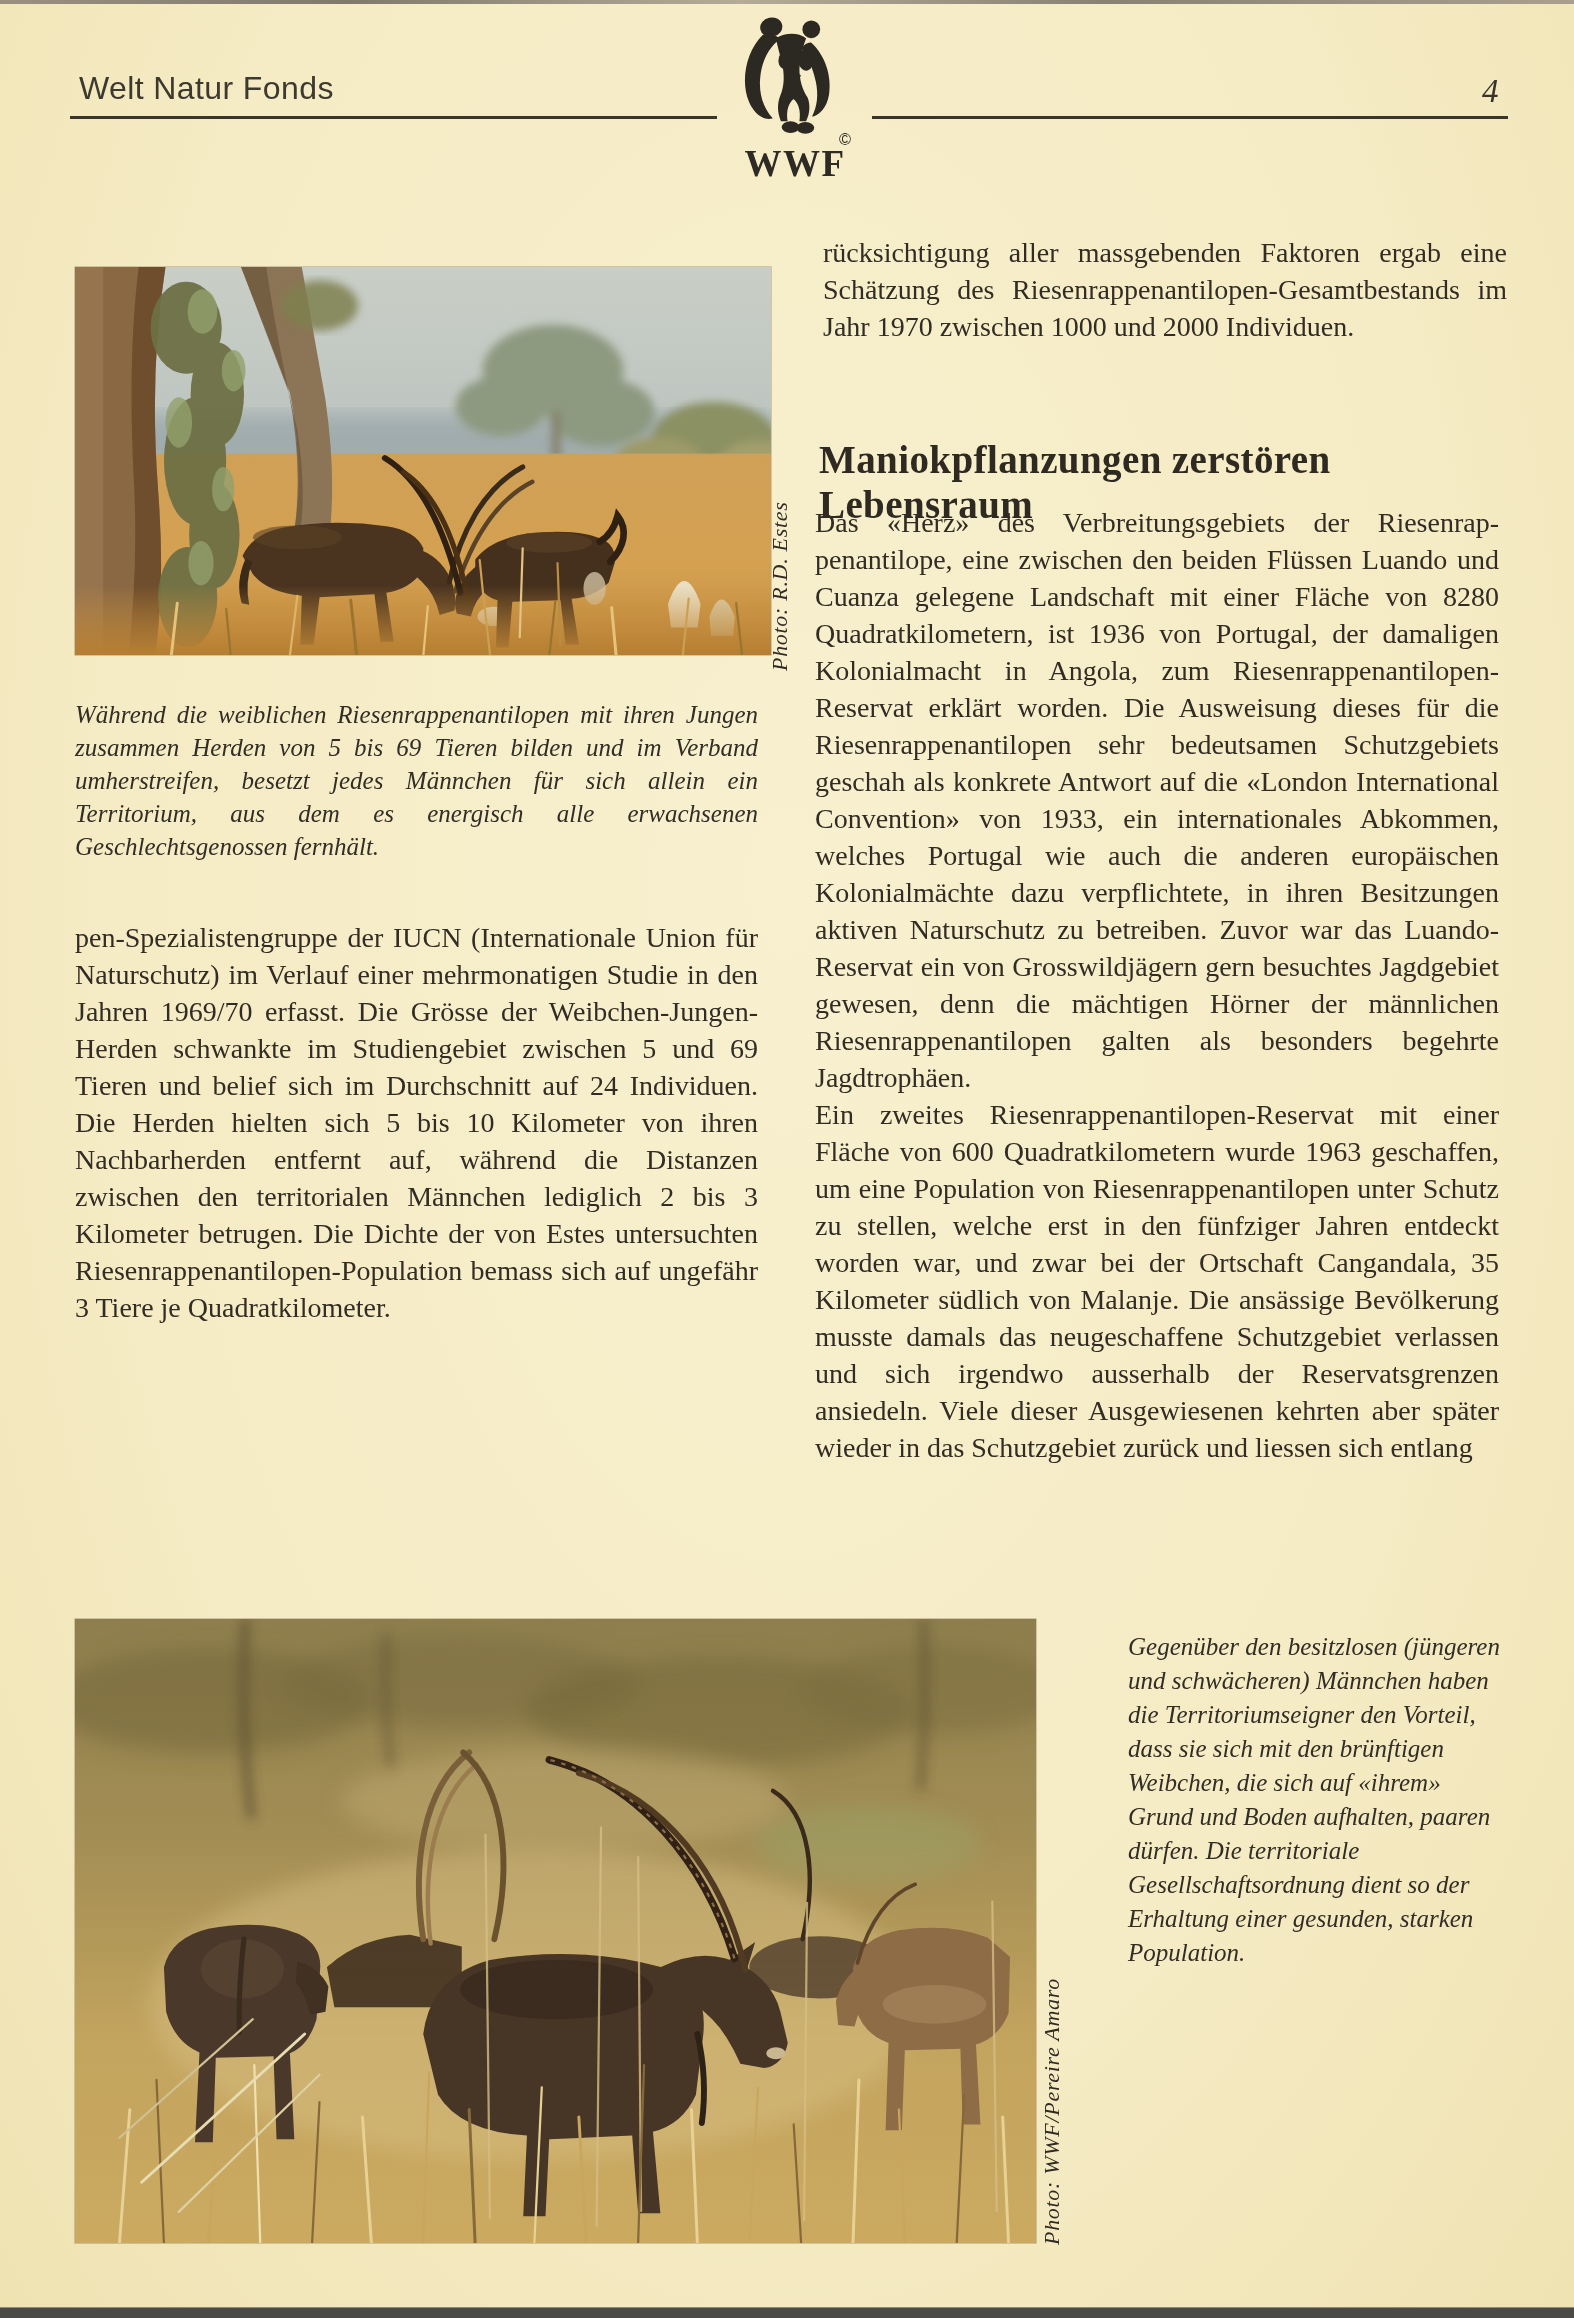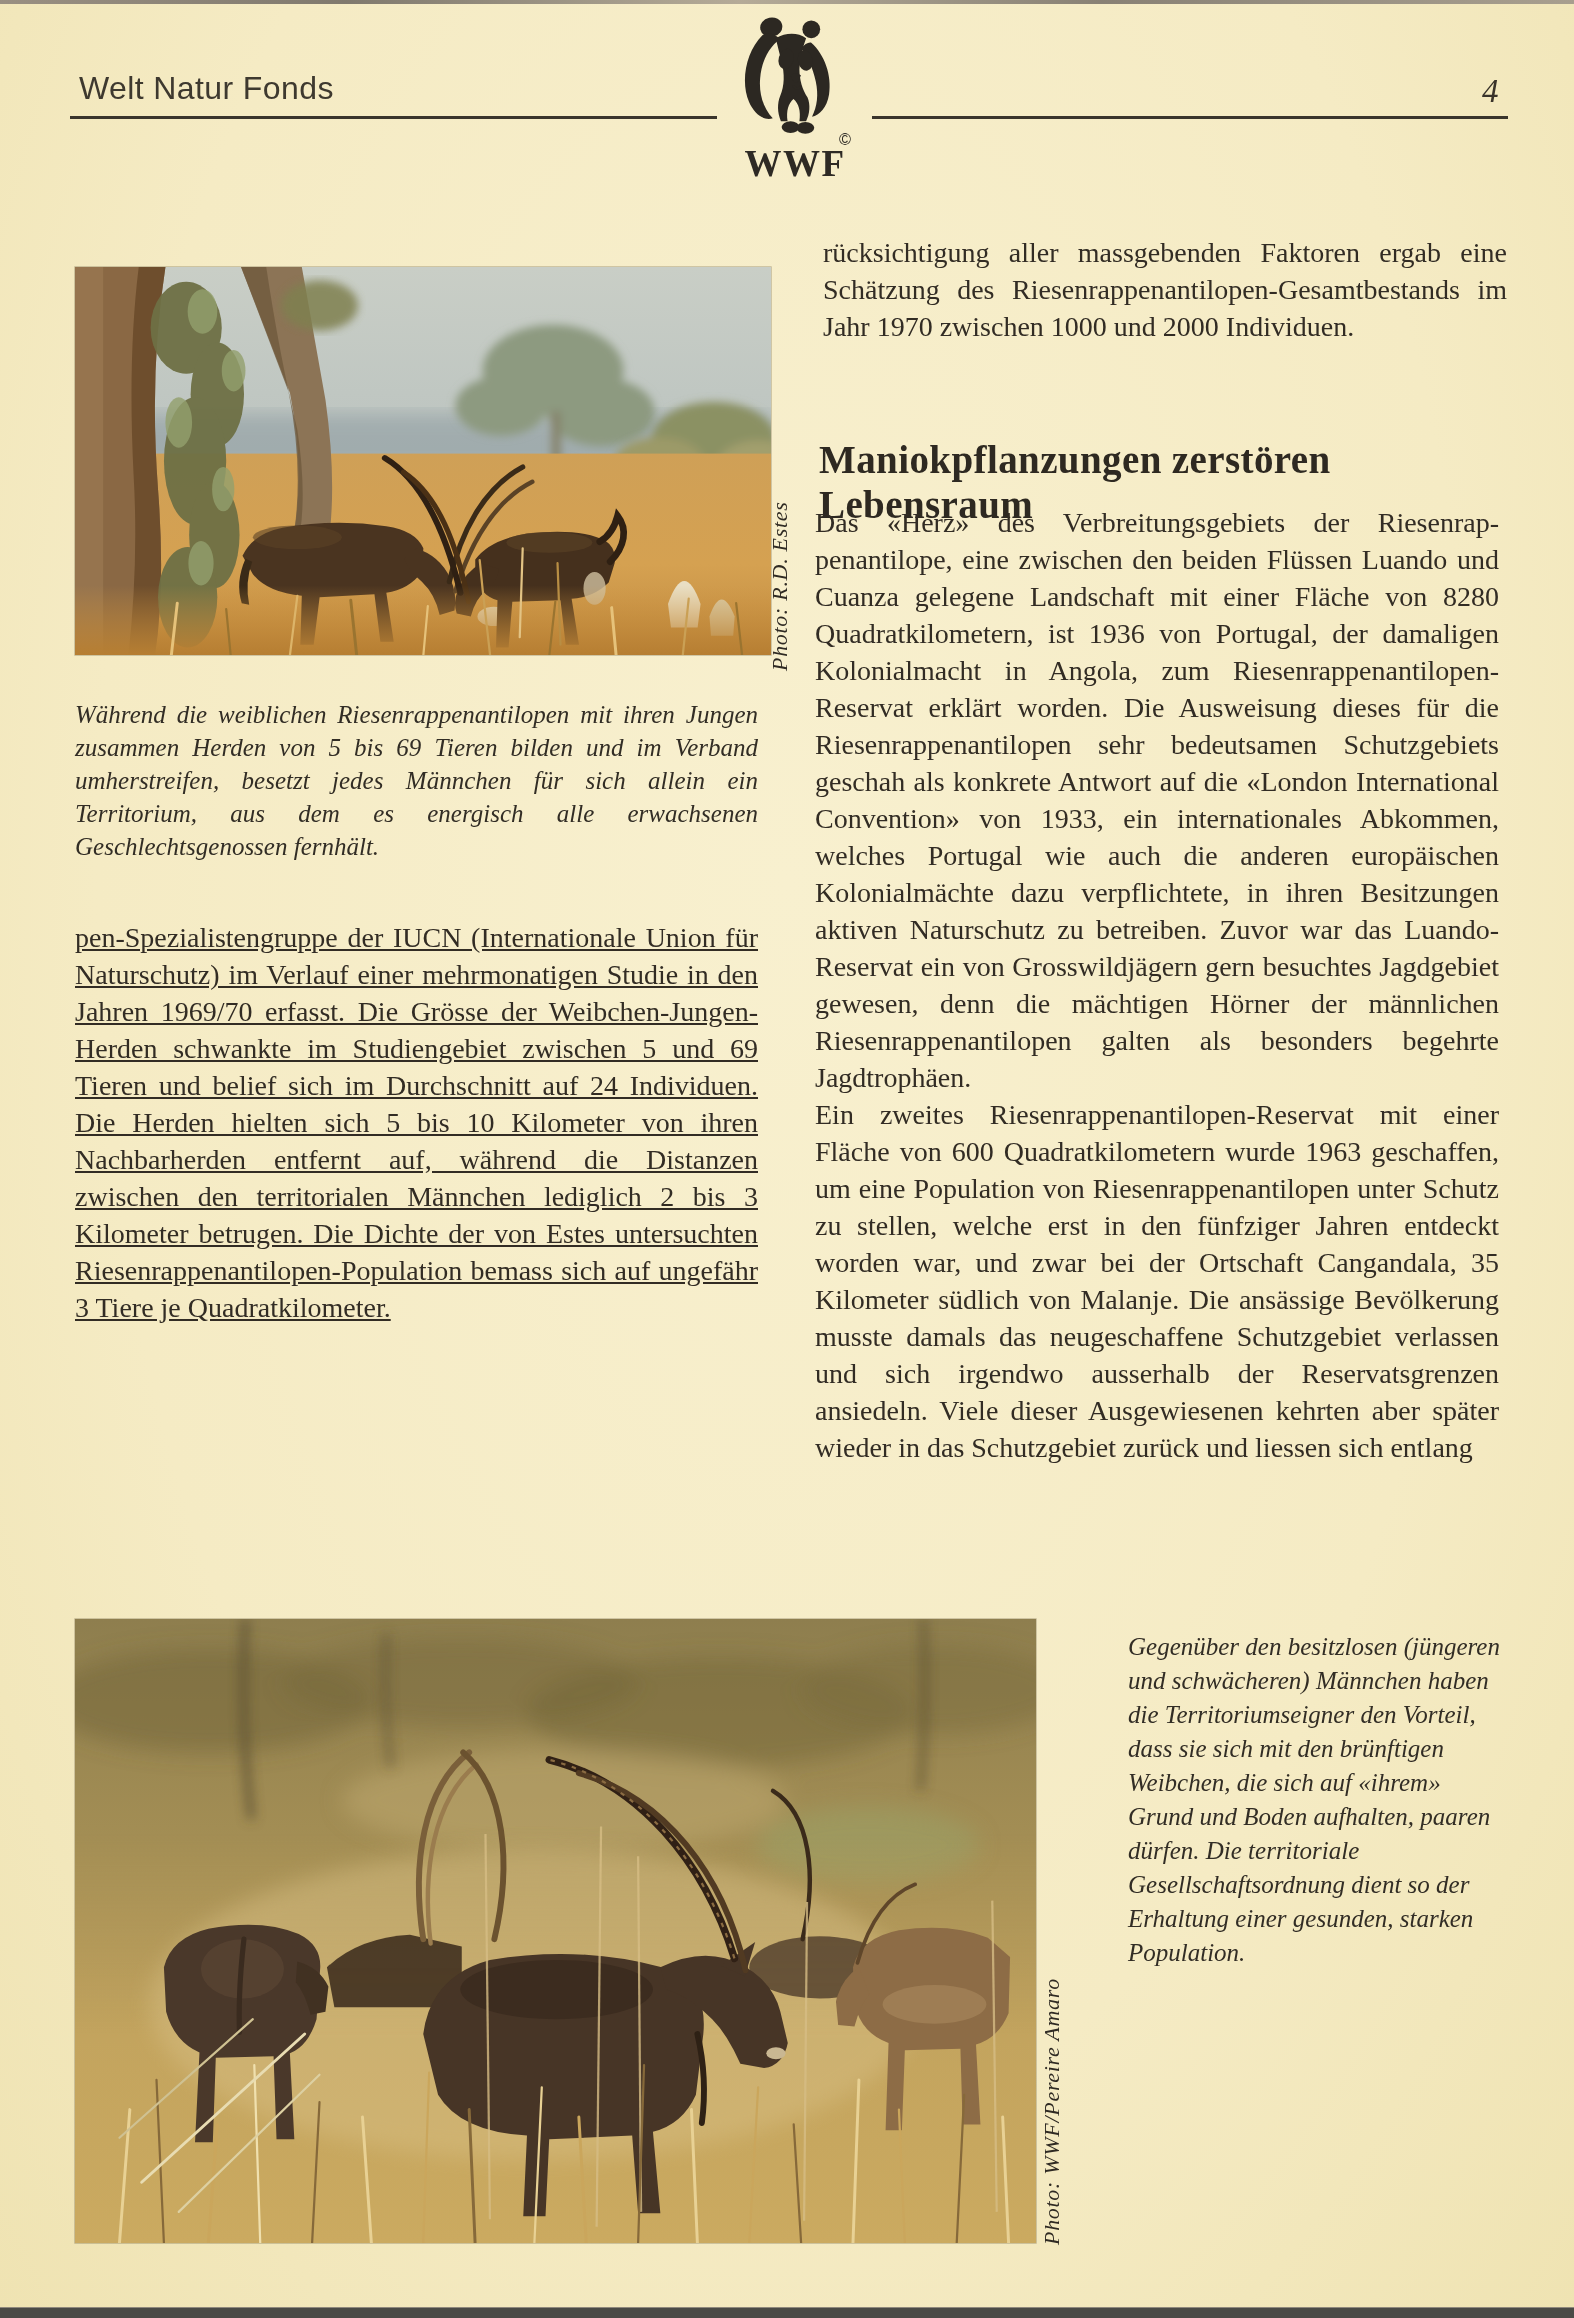--- a/index.html
+++ b/index.html
@@ -43,21 +43,21 @@
   .caption-top{
     position:absolute;left:75px;top:662px;width:683px;
     font-style:italic;font-size:25px;line-height:33px;text-align:justify;color:#322d25;margin-top:36px;
   }
   .caption-bottom{
     position:absolute;left:1128px;top:1630px;width:379px;
     font-style:italic;font-size:25px;line-height:34px;text-align:left;color:#322d25;
   }
   .body-col p{margin:0;text-align:justify;hyphens:manual;-webkit-hyphens:manual;}
   .body-col{font-size:28px;line-height:37px;color:#322c24;}
-  .col-left{position:absolute;left:75px;top:919px;width:683px;text-decoration:underline;}
+  .col-left{position:absolute;left:75px;top:919px;width:683px;}
   .col-right-intro{position:absolute;left:815px;top:234px;width:684px;margin-left:8px;}
   .section-heading{
     position:absolute;left:815px;top:433px;width:684px;margin:4px;
     font-size:39px;font-weight:700;letter-spacing:0.4px;color:#2e2921;font-family:Liberation Serif, serif;
   }
   .col-right-body{position:absolute;left:815px;top:504px;width:684px;}
 </style>
 </head>
 <body>
 

